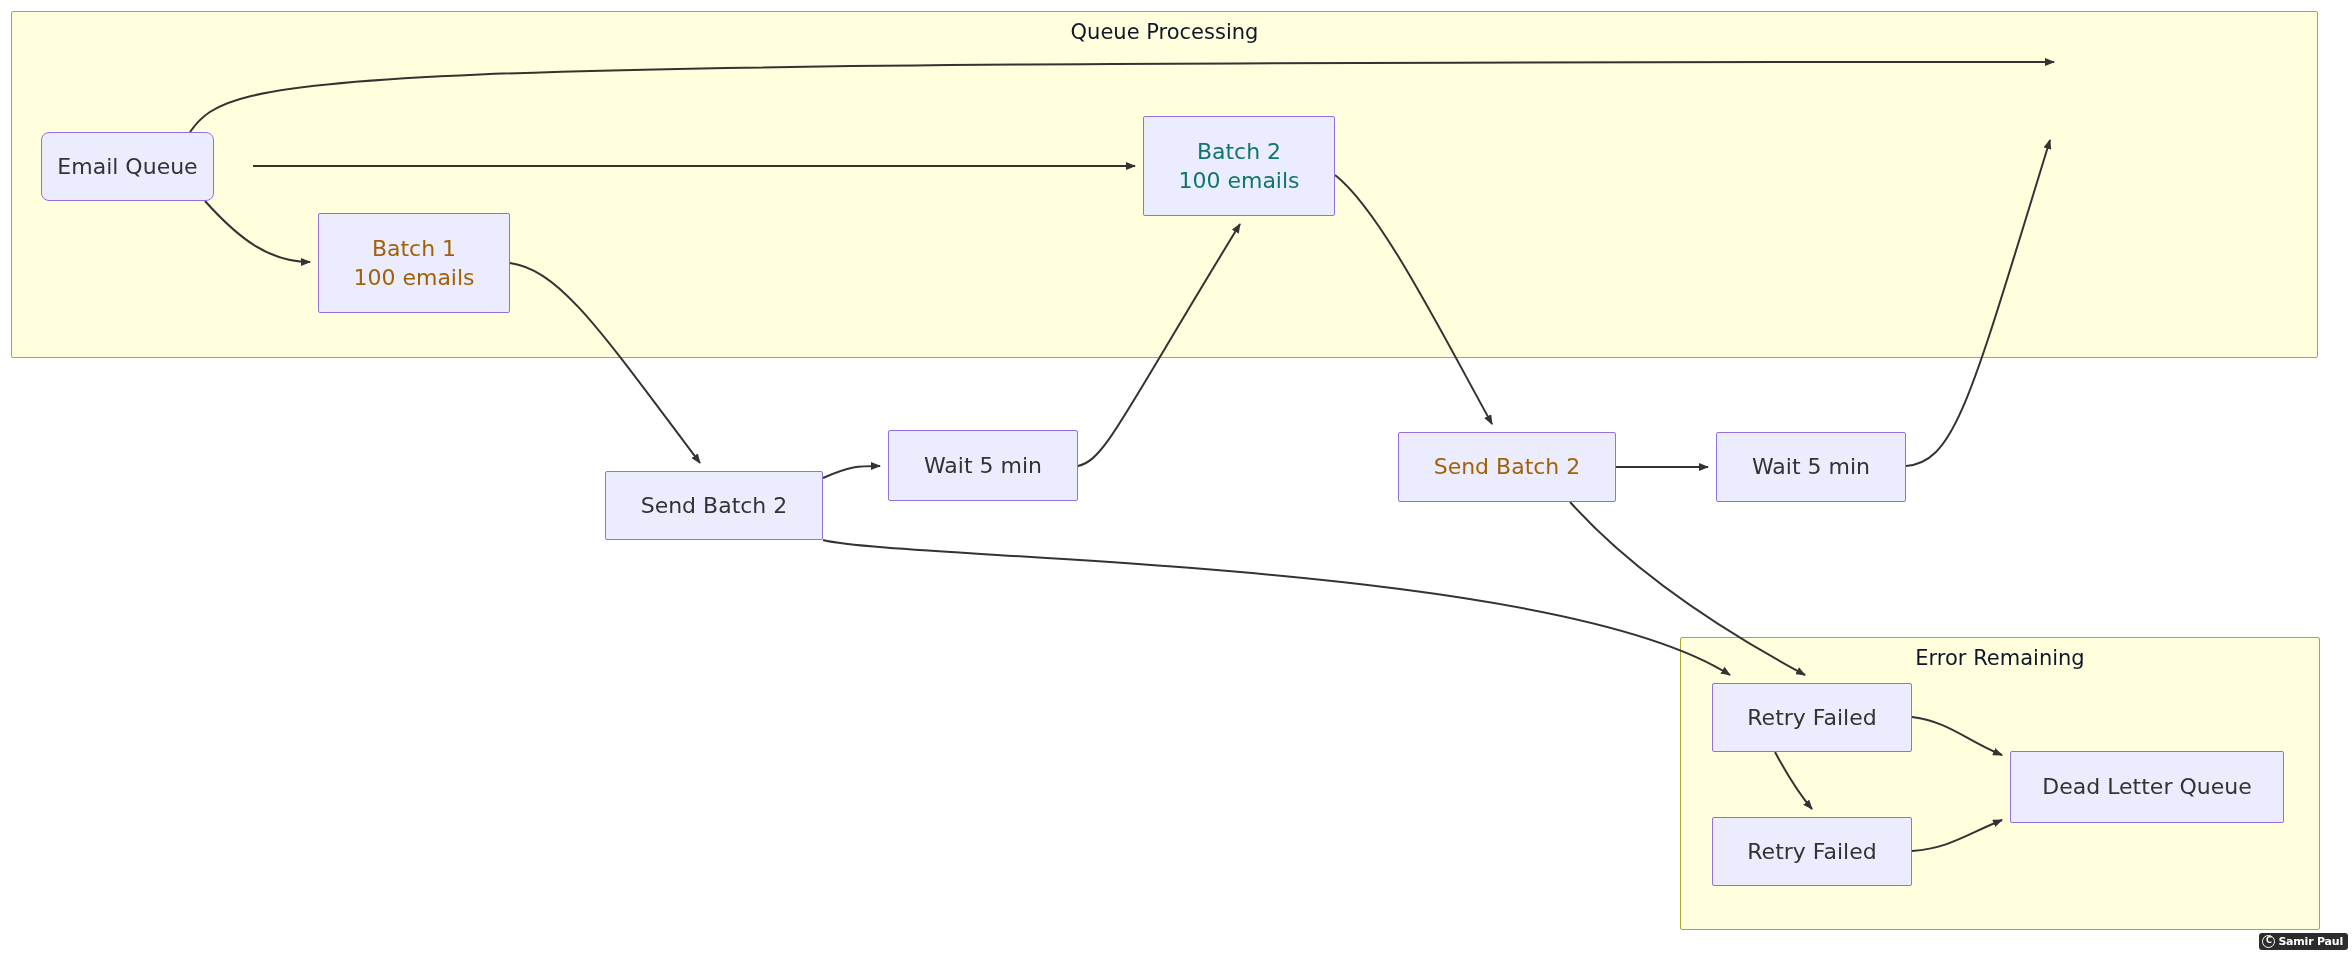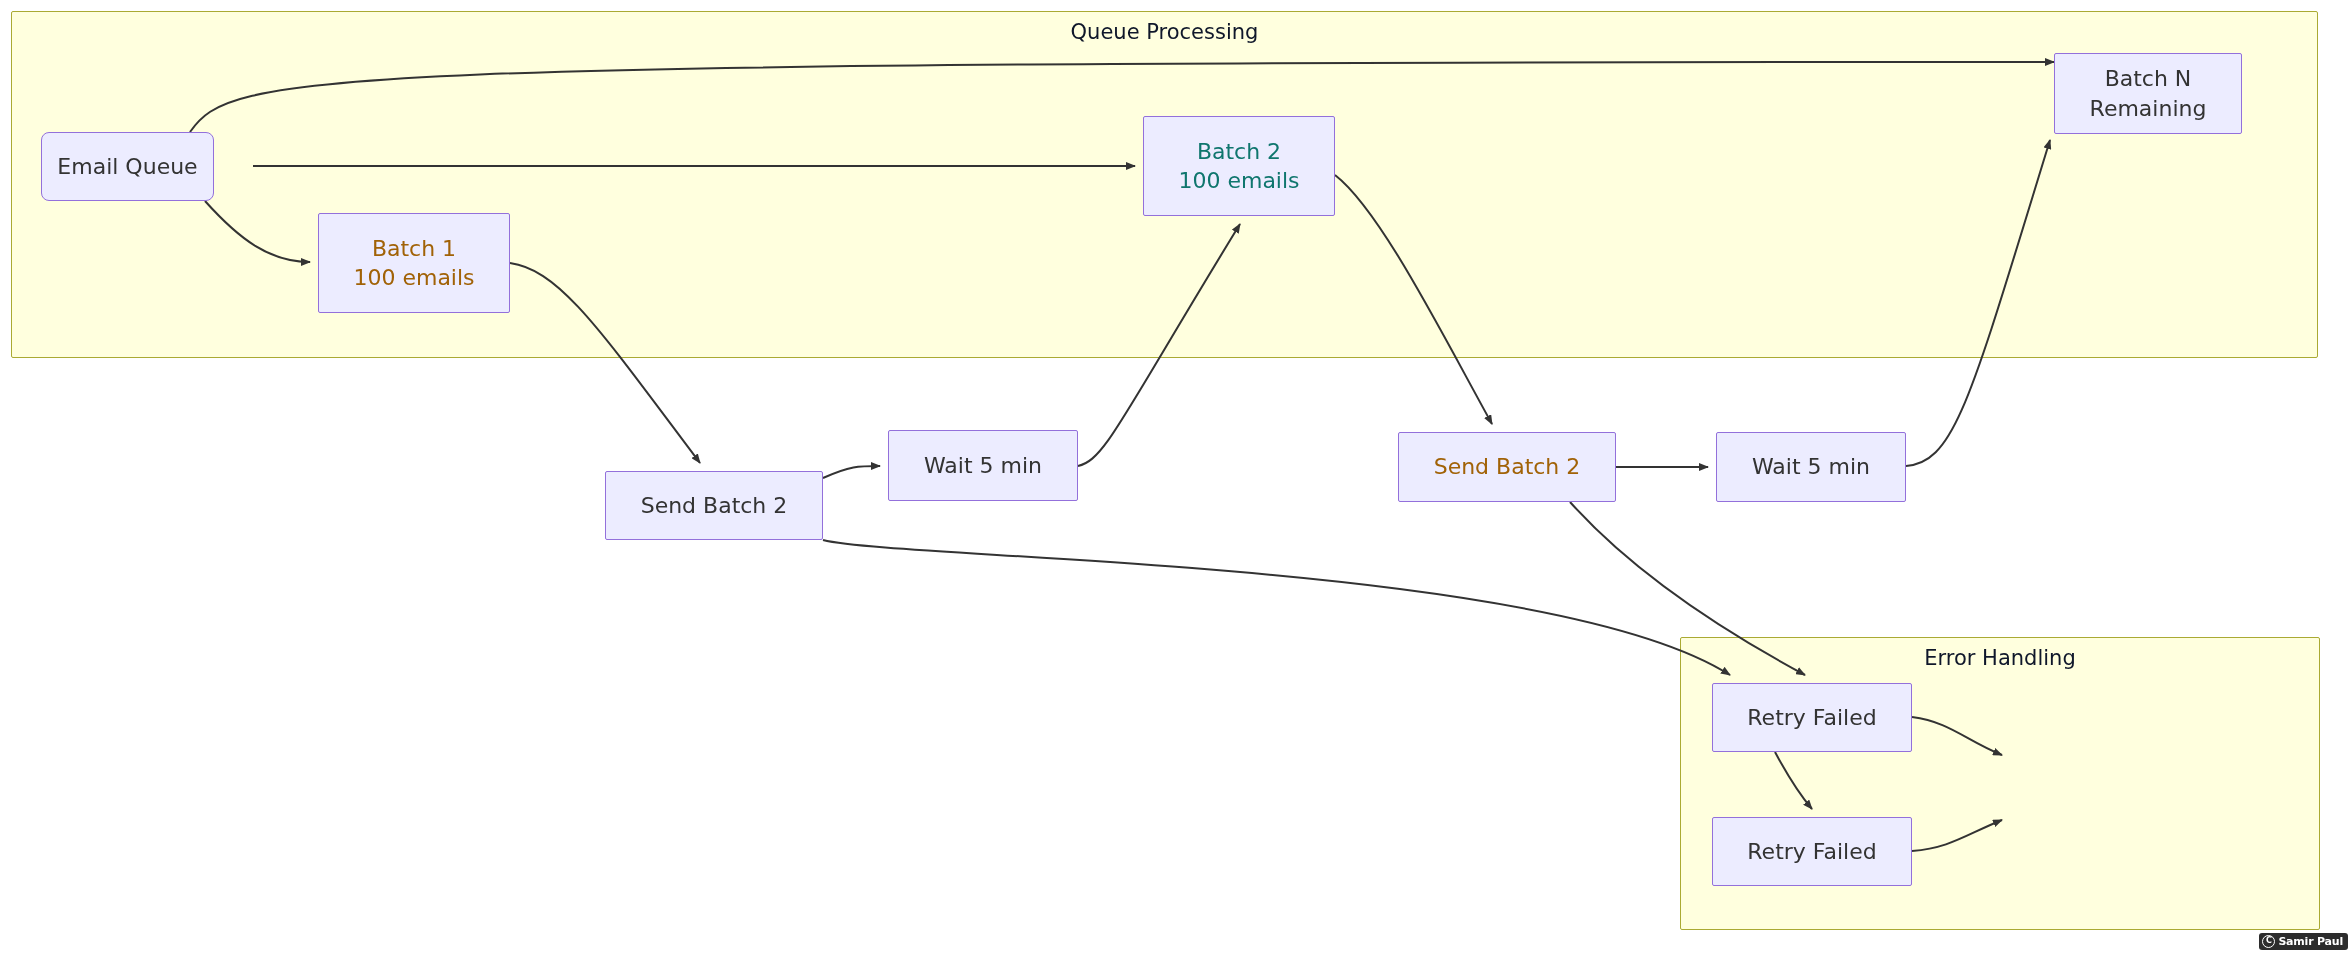--- a/index.html
+++ b/index.html
@@ -72,21 +72,21 @@
 </style>
 </head>
 <body>
 
 <div id="canvas">
 
   <div class="cluster" id="cl-0" style="left: 11px; top: 11px; width: 2307px; height: 347px; background: rgb(255, 255, 222); border-color: rgb(170, 170, 51);">
     <div class="cluster-title">Queue Processing</div>
   </div>
   <div class="cluster" id="cl-2" style="left: 1680px; top: 637px; width: 640px; height: 293px; background: rgb(255, 255, 222); border-color: rgb(170, 170, 51);">
-    <div class="cluster-title">Error Handling</div>
+    <div class="cluster-title">Error Remaining</div>
   </div>
 
   <svg id="wires" viewBox="0 0 2352 954">
     <defs>
       <marker id="arrow" markerWidth="10" markerHeight="8" refX="9" refY="4" orient="auto" markerUnits="userSpaceOnUse">
         <path d="M0,0 L10,4 L0,8 z" fill="#333333"></path>
       </marker>
     </defs>
     <g id="edge-paths" fill="none" stroke="#333333" stroke-width="2">
         <path d="M 190,132 C 232,72 300,62 2054,62" marker-end="url(#arrow)" stroke="#333333"></path>
@@ -110,41 +110,40 @@
     <span class="ln">Email Queue</span>
   </div>
   <div class="node" id="nd-1" style="left: 318px; top: 213px; width: 192px; height: 100px; background: rgb(236, 236, 255); border-color: rgb(147, 112, 219); color: #a16207;">
     <span class="ln">Batch 1</span>
     <span class="ln">100 emails</span>
   </div>
   <div class="node" id="nd-2" style="left: 1143px; top: 116px; width: 192px; height: 100px; background: rgb(236, 236, 255); border-color: rgb(147, 112, 219); color: #0f766e;">
     <span class="ln">Batch 2</span>
     <span class="ln">100 emails</span>
   </div>
-  <div class="node" id="nd-3" style="left: 2054px; top: 53px; width: 188px; height: 81px; background: rgb(236, 236, 255); border-color: rgb(147, 112, 219); color: rgb(51, 51, 51);">
-    <span class="ln">Batch N</span>
-    <span class="ln">Remaining</span>
-  </div>
   <div class="node" id="nd-4" style="left: 605px; top: 471px; width: 218px; height: 69px; background: rgb(236, 236, 255); border-color: rgb(147, 112, 219); color: rgb(51, 51, 51);">
     <span class="ln">Send Batch 2</span>
   </div>
   <div class="node" id="nd-5" style="left: 888px; top: 430px; width: 190px; height: 71px; background: rgb(236, 236, 255); border-color: rgb(147, 112, 219); color: rgb(51, 51, 51);">
     <span class="ln">Wait 5 min</span>
   </div>
   <div class="node" id="nd-6" style="left: 1398px; top: 432px; width: 218px; height: 70px; background: rgb(236, 236, 255); border-color: rgb(147, 112, 219); color: #a16207;">
     <span class="ln">Send Batch 2</span>
   </div>
   <div class="node" id="nd-7" style="left: 1716px; top: 432px; width: 190px; height: 70px; background: rgb(236, 236, 255); border-color: rgb(147, 112, 219); color: rgb(51, 51, 51);">
     <span class="ln">Wait 5 min</span>
   </div>
   <div class="node" id="nd-8" style="left: 1712px; top: 683px; width: 200px; height: 69px; background: rgb(236, 236, 255); border-color: rgb(147, 112, 219); color: rgb(51, 51, 51);">
     <span class="ln">Retry Failed</span>
   </div>
   <div class="node" id="nd-9" style="left: 1712px; top: 817px; width: 200px; height: 69px; background: rgb(236, 236, 255); border-color: rgb(147, 112, 219); color: rgb(51, 51, 51);">
     <span class="ln">Retry Failed</span>
   </div>
+  <div class="node" id="nd-10" style="left: 2010px; top: 751px; width: 274px; height: 72px; background: rgb(236, 236, 255); border-color: rgb(147, 112, 219); color: rgb(51, 51, 51);">
+    <span class="ln">Dead Letter Queue</span>
+  </div>
 
   <div class="watermark">
     <span class="cmark">C</span>
     <span>Samir Paul</span>
   </div>
 
 </div>
 
 </body></html>

